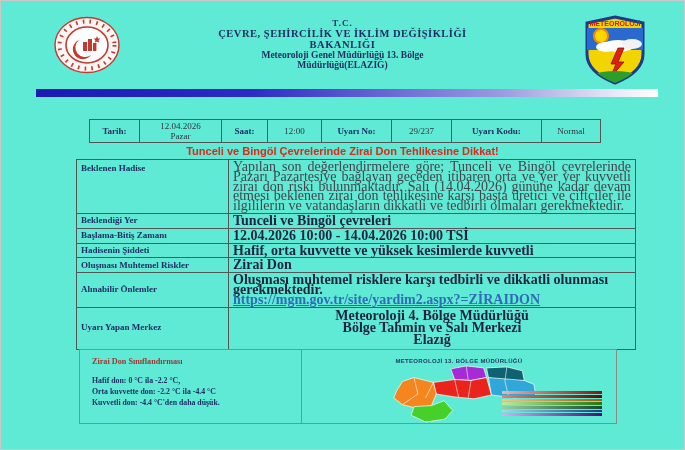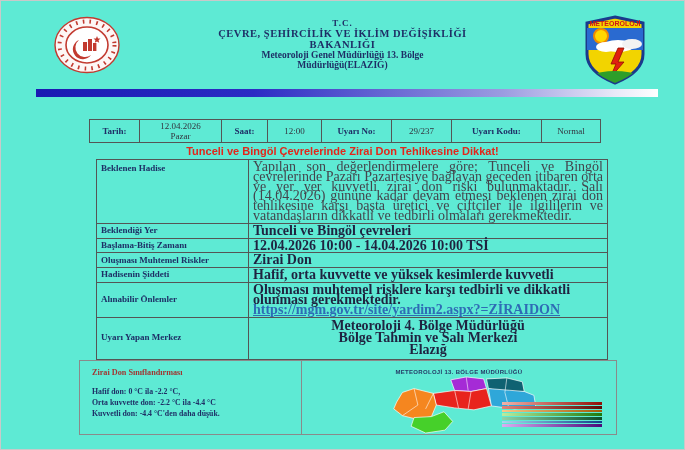--- a/index.html
+++ b/index.html
@@ -34,31 +34,31 @@
     font-family:"Liberation Sans", sans-serif; font-weight:bold; font-size:11px;
     color:#e3261a;
   }
   
   table { border-collapse:collapse; }
   .info-table { position:absolute; top:118px; left:88px; width:512px; }
   .info-table td { border:1px solid #555; font-size:9px; text-align:center; padding:1px 2px; line-height:10px; }
   .info-table .lbl { font-weight:bold; color:#1e2f66; }
   .info-table .val { color:#33343f; }
 
-  .main-table { position:absolute; top:158px; left:95px; width:512px;padding-left:39px; }
+  .main-table { position:absolute; top:158px; left:75px; width:560px;padding-left:39px; }
   .main-table td { border:1px solid #555; font-size:14px; line-height:9.8px; padding:2px 4px; vertical-align:middle; }
   .main-table td.lbl { width:152px; font-weight:bold; color:#1e2f66; font-size:9px; }
   .main-table td.lbl.top { vertical-align:top; padding-top:4px; }
   .main-table .para { text-align:justify; color:#44444c; }
   .main-table .val { font-weight:bold; color:#1f2340; }
   .main-table .center-cell { text-align:center; font-weight:bold; color:#1f2340; line-height:12px; }
   .link { color:#2e6cb5; font-weight:bold; text-decoration:underline; cursor:pointer; }
   
   .bottom-box {
-    position:absolute; top:359px; left:78px; width:538px; height:75px;
+    position:absolute; top:348px; left:78px; width:538px; height:75px;
     border:1px solid #8a8a8a; display:flex;
   }
   .class-cell { width:222px; border-right:1px solid #8a8a8a; padding:7px 0 0 12px; }
   .class-title { color:#a03733; font-weight:bold; font-size:8.2px; margin-bottom:9px; }
   .class-line { color:#1e2f66; font-weight:bold; font-size:7.8px; line-height:11px; }
   .map-cell { position:relative; flex:1; }
   .map-title {
     position:absolute; top:8px; left:0; width:100%; text-align:center;
     font-family:"Liberation Sans", sans-serif; font-weight:bold; font-size:6px;
     color:#243a66; letter-spacing:0.3px;
@@ -143,26 +143,26 @@
     </tr>
     <tr>
       <td class="lbl">Beklendiği Yer</td>
       <td class="val">Tunceli ve Bingöl çevreleri</td>
     </tr>
     <tr>
       <td class="lbl">Başlama-Bitiş Zamanı</td>
       <td class="val">12.04.2026 10:00 - 14.04.2026 10:00 TSİ</td>
     </tr>
     <tr>
+      <td class="lbl">Hadisenin Şiddeti</td>
+      <td class="val">Hafif, orta kuvvette ve yüksek kesimlerde kuvvetli</td>
+    </tr>
+    <tr>
       <td class="lbl" style="line-height:10px">Oluşması Muhtemel Riskler</td>
       <td class="val">Zirai Don</td>
-    </tr>
-    <tr>
-      <td class="lbl">Hadisenin Şiddeti</td>
-      <td class="val">Hafif, orta kuvvette ve yüksek kesimlerde kuvvetli</td>
     </tr>
     <tr>
       <td class="lbl">Alınabilir Önlemler</td>
       <td>
         <div class="val">Oluşması muhtemel risklere karşı tedbirli ve dikkatli olunması gerekmektedir.</div>
         <div class="link">https://mgm.gov.tr/site/yardim2.aspx?=ZİRAIDON</div>
       </td>
     </tr>
     <tr>
       <td class="lbl">Uyarı Yapan Merkez</td>

